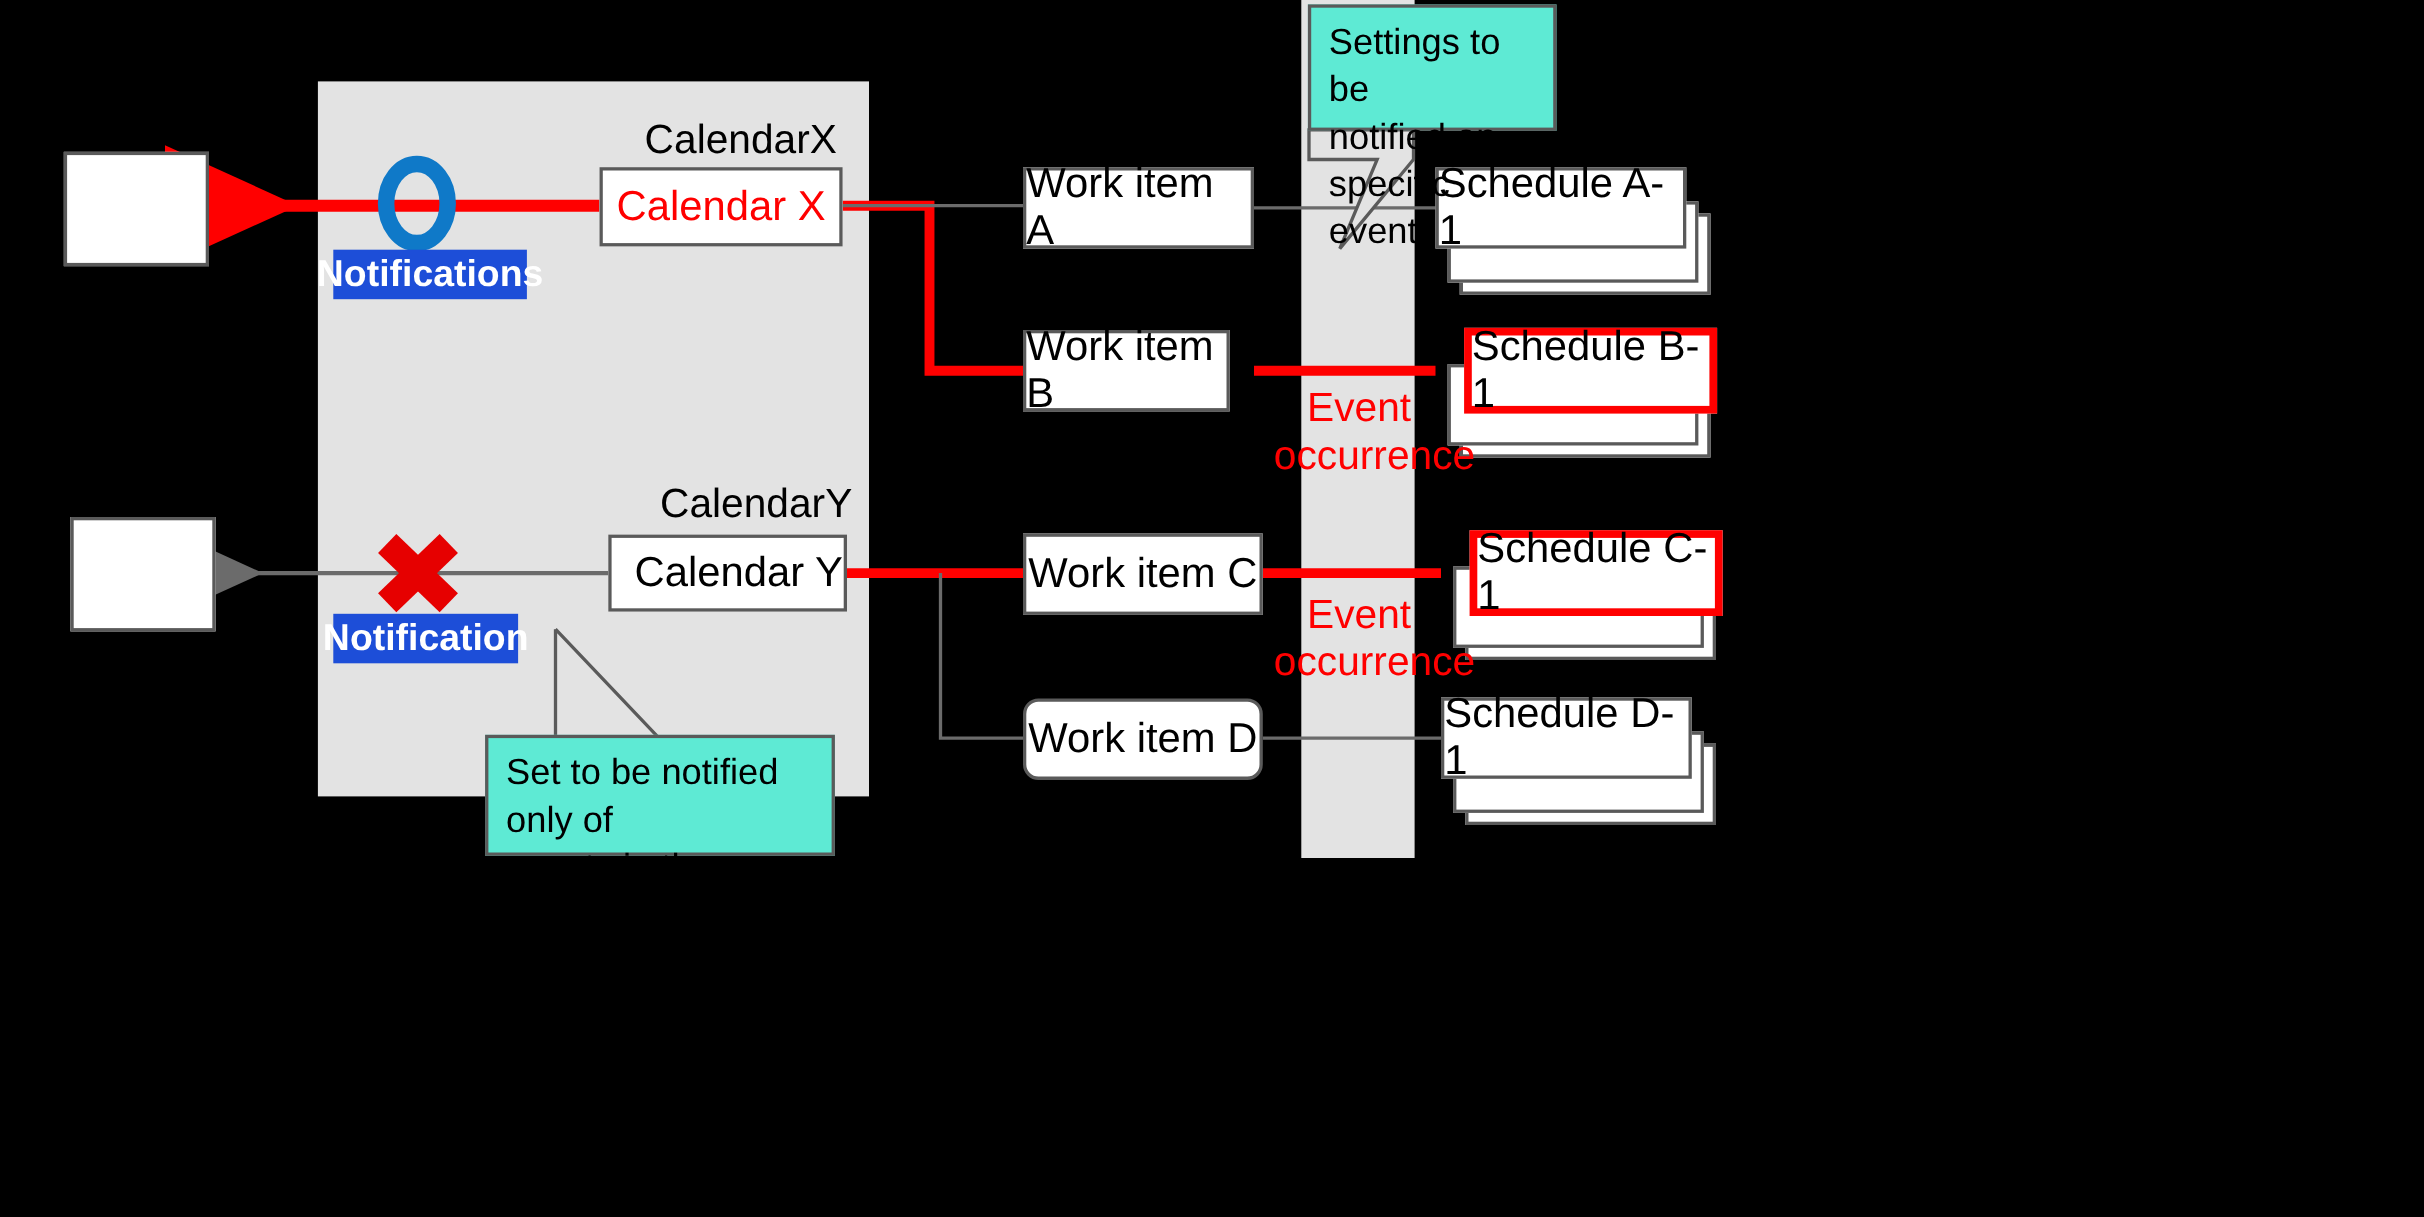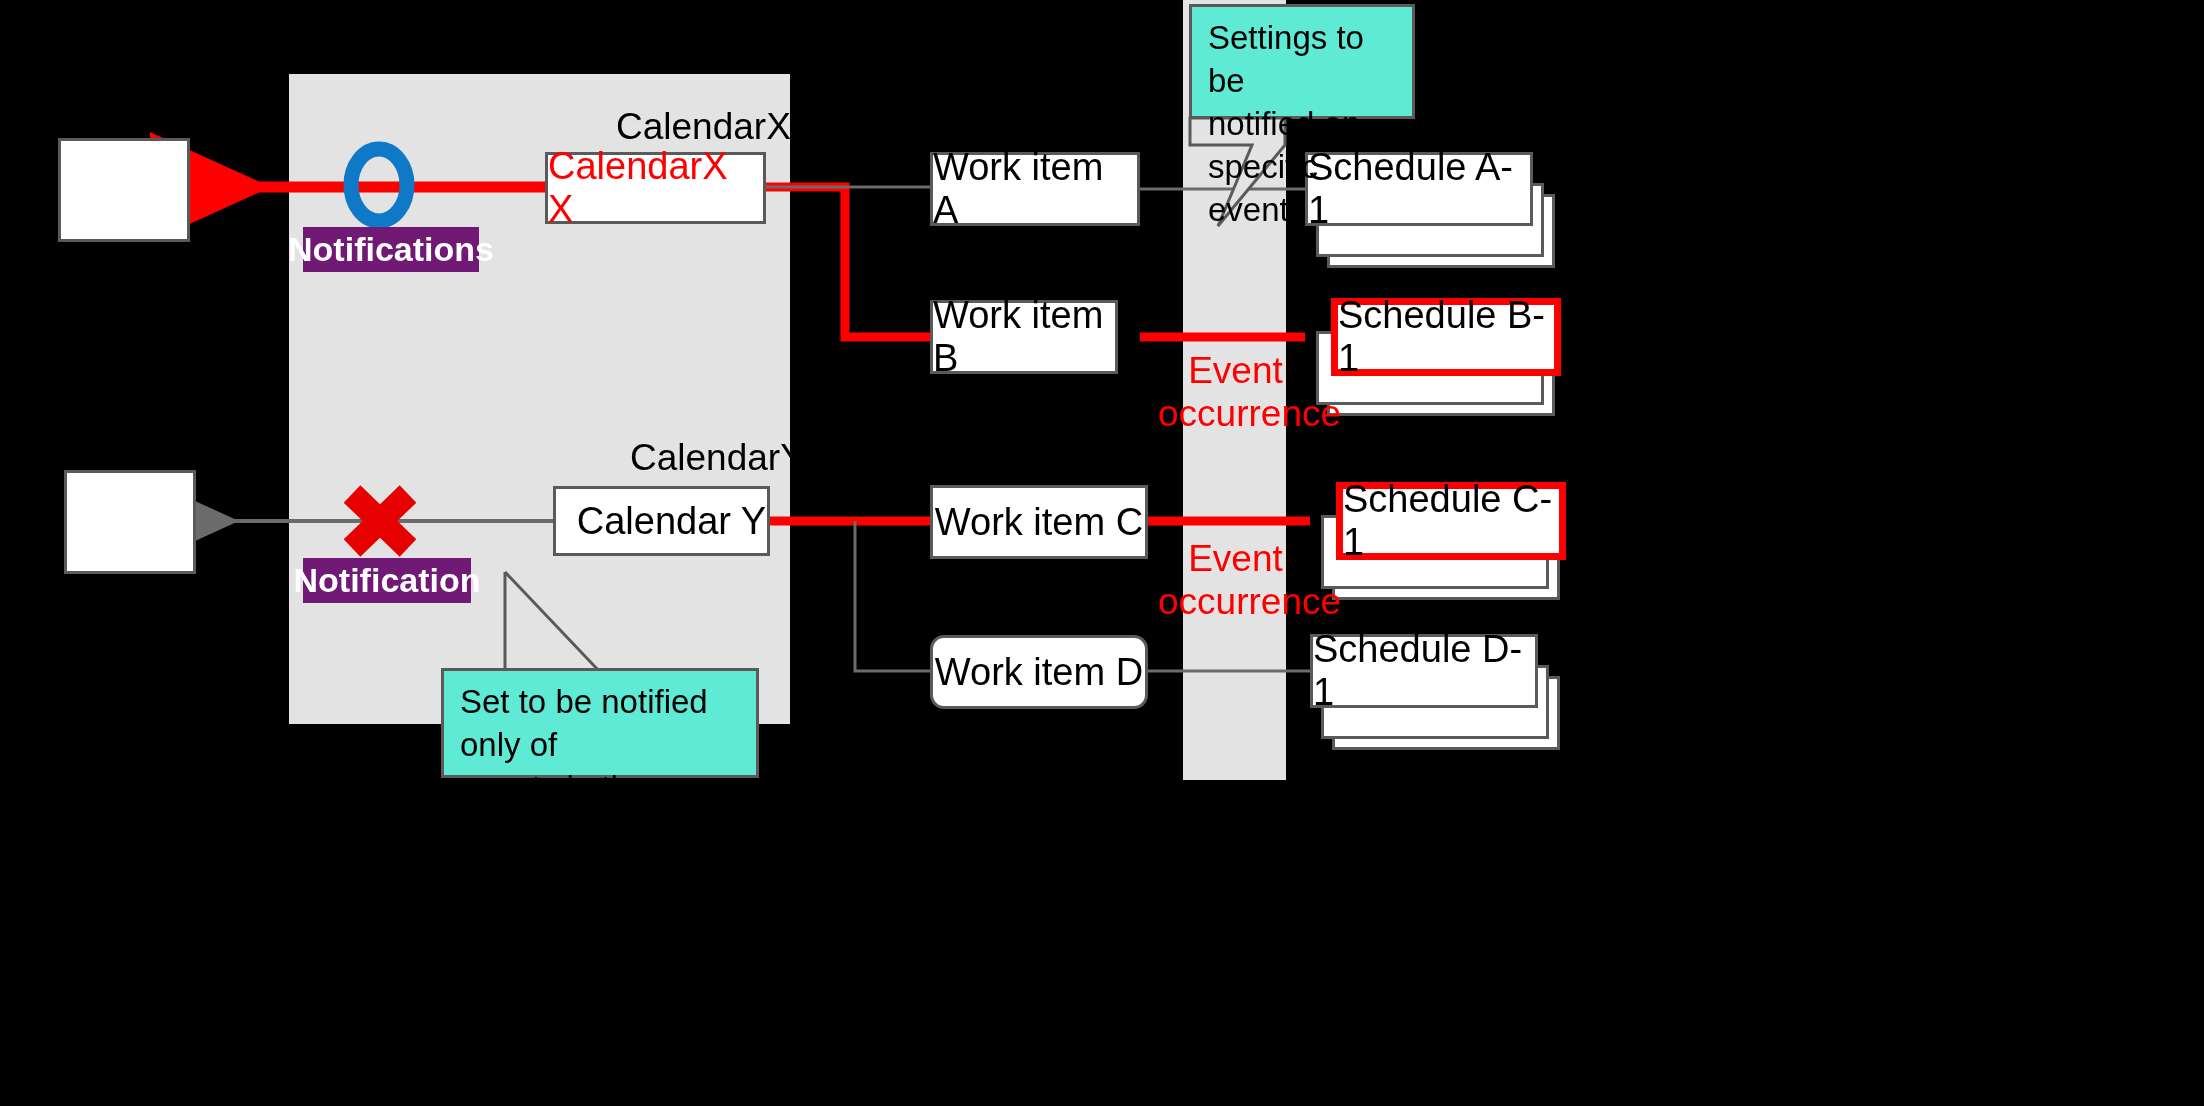--- a/index.html
+++ b/index.html
@@ -54,25 +54,24 @@
   }
   .band-gray {
     position: absolute;
     background: #e3e3e3;
   }
   .caption {
     position: absolute;
     font-size: 37px;
     color: #000000;
     white-space: nowrap;
-    margin-left: 30px;
   }
   .badge {
     position: absolute;
-    background: #701a75;
+    background: #1d4ed8;
     color: #ffffff;
     font-size: 34px;
     font-weight: bold;
     display: flex;
     align-items: center;
     justify-content: center;
     padding: 20px 12px;
     box-sizing: border-box;
   }
   .red-text {
@@ -168,21 +167,21 @@
   <div class="group-box" style="left:64px; top:470px; width:132px; height:104px;"></div>
 
   <div class="badge" style="left:303px; top:227px; width:176px; height:45px;">Notifications</div>
 
   <div class="badge" style="left:303px; top:558px; width:168px; height:45px;">Notification</div>
 
   <div class="caption" style="left:586px; top:106px;">CalendarX</div>
 
   <div class="caption" style="left:600px; top:437px;">CalendarY</div>
 
-  <div class="node-box" style="left:545px; top:152px; width:221px; height:72px; color:#ff0000;">CalendarX X</div>
+  <div class="node-box" style="left:545px; top:152px; width:221px; height:72px; color:#ff0000;">Calendar X</div>
 
   <div class="node-box" style="left:553px; top:486px; width:217px; height:70px;padding-left:20px;">Calendar Y</div>
 
   <div class="node-box" style="left:930px; top:152px; width:210px; height:74px;">Work item A</div>
 
   <div class="node-box" style="left:930px; top:300px; width:188px; height:74px;">Work item B</div>
 
   <div class="node-box" style="left:930px; top:485px; width:218px; height:74px;text-align:right;">Work item C</div>
 
   <div class="node-box" style="left:930px; top:635px; width:218px; height:74px;border-radius:14px;">Work item D</div>

